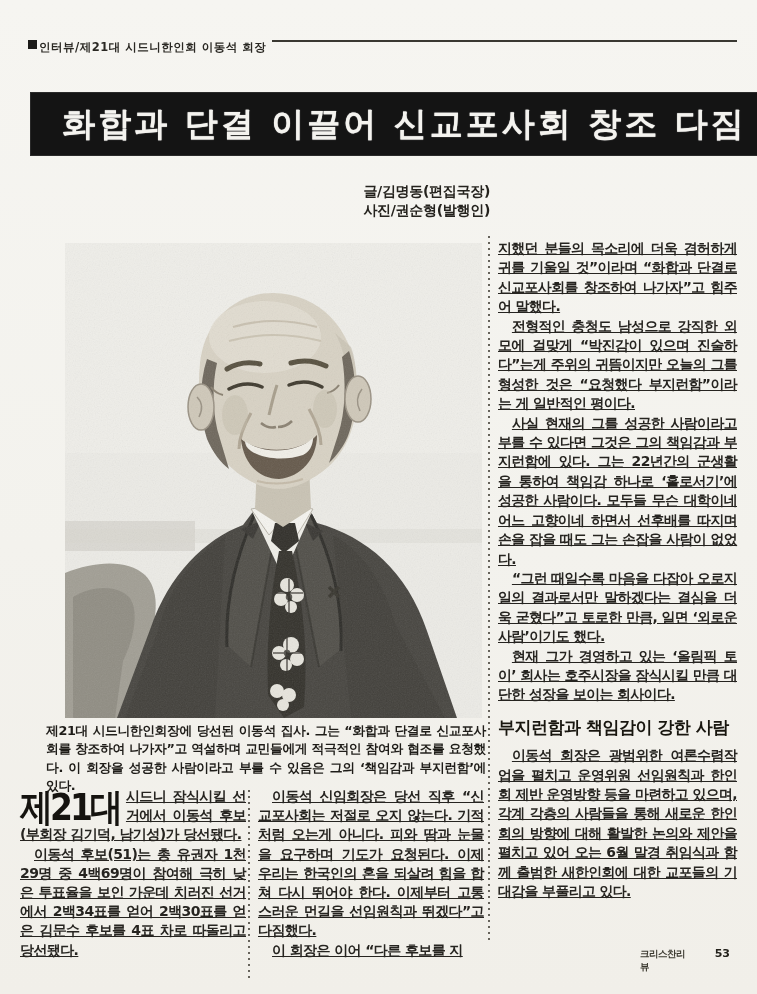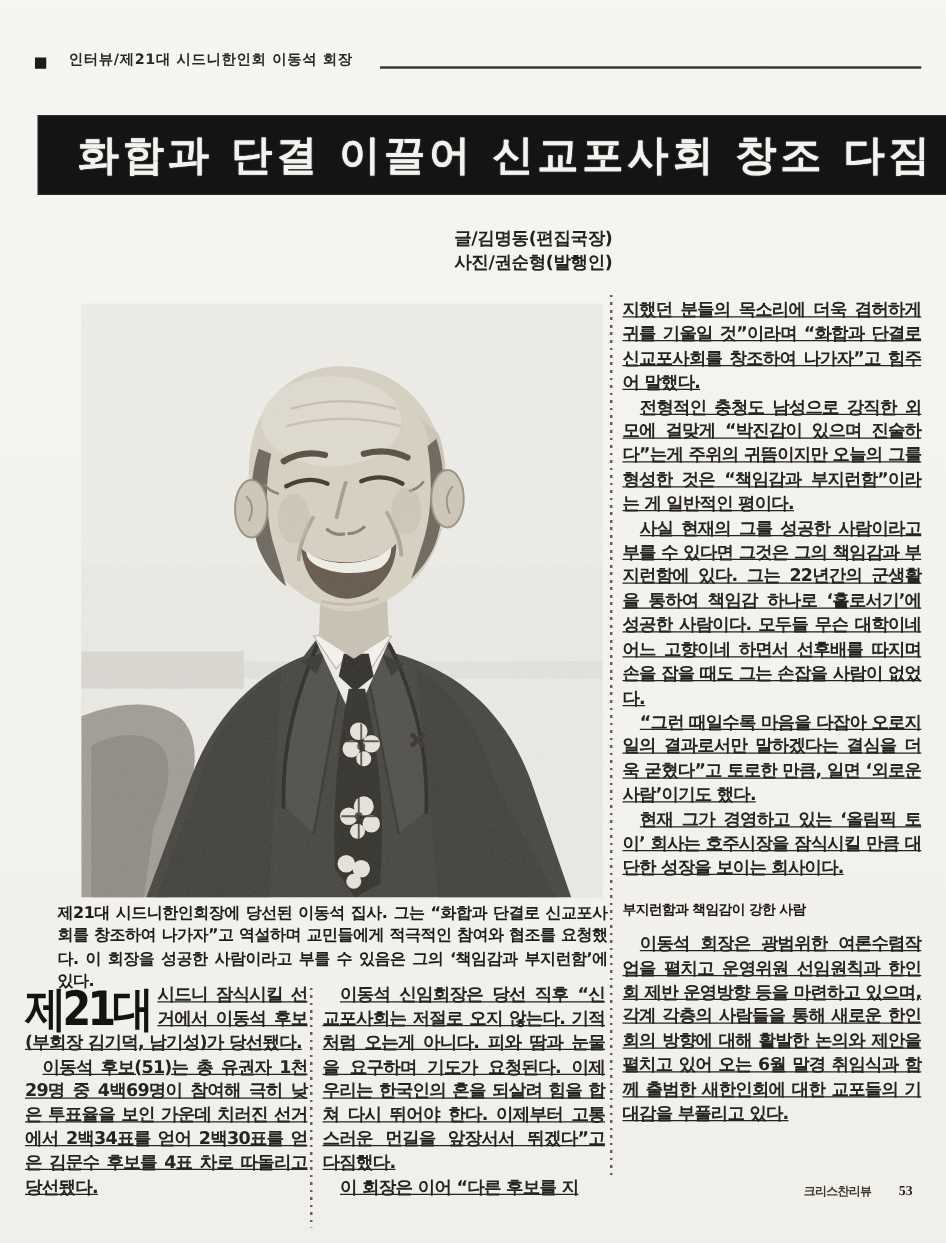--- a/index.html
+++ b/index.html
@@ -11,21 +11,21 @@
     position:relative;
     overflow:hidden;
   }
   .page{
     position:absolute;inset:0;
     background:linear-gradient(180deg,#f6f5f1 0%,#f3f2ed 55%,#f1efe9 100%);
   }
   
   .kicker-row{
     position:absolute;left:28px;top:40px;width:709px;
-    display:flex;align-items:flex-end;gap:18px;
+    display:flex;align-items:flex-start;gap:2px;
   }
   .kicker-square{width:9px;height:9px;background:#1c1b18;flex:0 0 auto;}
   .kicker-text{
     font-size:11.5px;font-weight:700;letter-spacing:.5px;white-space:nowrap;
     color:#2a2823;
   }
   .kicker-rule{flex:1 1 auto;height:0;border-top:2px solid #3a3832;margin-left:4px;}
   
   .title-banner{
     position:absolute;left:30px;top:92px;width:749px;height:64px;
@@ -64,34 +64,34 @@
   .col-intro{position:absolute;left:20px;top:787px;width:226px;}
   .col-middle{position:absolute;left:258px;top:787px;width:226px;}
   .col-right{position:absolute;left:498px;top:239px;width:239px;
     font-size:13.9px;line-height:19.4px;}
   .dropcap{
     float:left;font-size:33px;font-weight:900;line-height:.88;
     letter-spacing:-3px;margin:3px 6px 0 0;color:#15130f;
     transform:scaleY(1.15);transform-origin:top left;
   }
   .subheading{
-    margin:13px 0 9px 0;font-size:11px;font-weight:800;
+    margin:13px 0 9px 0;font-size:17px;font-weight:800;
     letter-spacing:-.5px;color:#18160f;text-align:left;
   }
   
   .vdot{
     position:absolute;width:2px;
     background:repeating-linear-gradient(to bottom,#66635b 0 2px,transparent 2px 6px);
   }
   .vdot.between-left-cols{left:248px;top:790px;height:192px;}
   .vdot.before-right-col{left:488px;top:236px;height:706px;}
   
   .footer{
     position:absolute;left:640px;top:947px;width:90px;
-    display:flex;align-items:baseline;justify-content:flex-end;gap:22px;font-family:Liberation Serif, serif;
+    display:flex;align-items:baseline;justify-content:flex-end;gap:22px;
   }
   .footer .mag{font-size:9.5px;font-weight:800;color:#3a382f;letter-spacing:-.5px;}
   .footer .pagenum{font-size:11px;font-weight:800;color:#23211b;}
 </style>
 </head>
 <body>
 
 <div class="page">
 
   <div class="kicker-row">
@@ -227,27 +227,27 @@
   <div class="vdot between-left-cols"></div>
   <div class="vdot before-right-col"></div>
 
   <div class="col-intro body-text">
     <span class="dropcap">제21대</span>
     <p>시드니 잠식시킬 선거에서 이동석 후보(부회장 김기덕, 남기성)가 당선됐다.</p>
     <p class="indent">이동석 후보(51)는 총 유권자 1천29명 중 4백69명이 참여해 극히 낮은 투표율을 보인 가운데 치러진 선거에서 2백34표를 얻어 2백30표를 얻은 김문수 후보를 4표 차로 따돌리고 당선됐다.</p>
   </div>
 
   <div class="col-middle body-text">
-    <p class="indent">이동석 신임회장은 당선 직후 “신교포사회는 저절로 오지 않는다. 기적처럼 오는게 아니다. 피와 땀과 눈물을 요구하며 기도가 요청된다. 이제 우리는 한국인의 혼을 되살려 힘을 합쳐 다시 뛰어야 한다. 이제부터 고통스러운 먼길을 앞장서서 뛰겠다”고 다짐했다.</p>
+    <p class="indent">이동석 신임회장은 당선 직후 “신교포사회는 저절로 오지 않는다. 기적처럼 오는게 아니다. 피와 땀과 눈물을 요구하며 기도가 요청된다. 이제 우리는 한국인의 혼을 되살려 힘을 합쳐 다시 뛰어야 한다. 이제부터 고통스러운 먼길을 선임원칙과 뛰겠다”고 다짐했다.</p>
     <p class="indent">이 회장은 이어 “다른 후보를 지</p>
   </div>
 
   <div class="col-right body-text">
     <p>지했던 분들의 목소리에 더욱 겸허하게 귀를 기울일 것”이라며 “화합과 단결로 신교포사회를 창조하여 나가자”고 힘주어 말했다.</p>
-    <p class="indent">전형적인 충청도 남성으로 강직한 외모에 걸맞게 “박진감이 있으며 진술하다”는게 주위의 귀뜸이지만 오늘의 그를 형성한 것은 “책임감과 부지런함”이라는 게 일반적인 평이다.</p>
+    <p class="indent">전형적인 충청도 남성으로 강직한 외모에 걸맞게 “박진감이 있으며 진술하다”는게 주위의 귀뜸이지만 오늘의 그를 형성한 것은 “요청했다 부지런함”이라는 게 일반적인 평이다.</p>
     <p class="indent">사실 현재의 그를 성공한 사람이라고 부를 수 있다면 그것은 그의 책임감과 부지런함에 있다. 그는 22년간의 군생활을 통하여 책임감 하나로 ‘홀로서기’에 성공한 사람이다. 모두들 무슨 대학이네 어느 고향이네 하면서 선후배를 따지며 손을 잡을 때도 그는 손잡을 사람이 없었다.</p>
     <p class="indent">“그런 때일수록 마음을 다잡아 오로지 일의 결과로서만 말하겠다는 결심을 더욱 굳혔다”고 토로한 만큼, 일면 ‘외로운 사람’이기도 했다.</p>
     <p class="indent">현재 그가 경영하고 있는 ‘올림픽 토이’ 회사는 호주시장을 잠식시킬 만큼 대단한 성장을 보이는 회사이다.</p>
     <h2 class="subheading">부지런함과 책임감이 강한 사람</h2>
     <p class="indent">이동석 회장은 광범위한 여론수렴작업을 펼치고 운영위원 선임원칙과 한인회 제반 운영방향 등을 마련하고 있으며, 각계 각층의 사람들을 통해 새로운 한인회의 방향에 대해 활발한 논의와 제안을 펼치고 있어 오는 6월 말경 취임식과 함께 출범한 새한인회에 대한 교포들의 기대감을 부풀리고 있다.</p>
   </div>
 
   <div class="footer">
     <span class="mag">크리스찬리뷰</span>
     <span class="pagenum">53</span>

